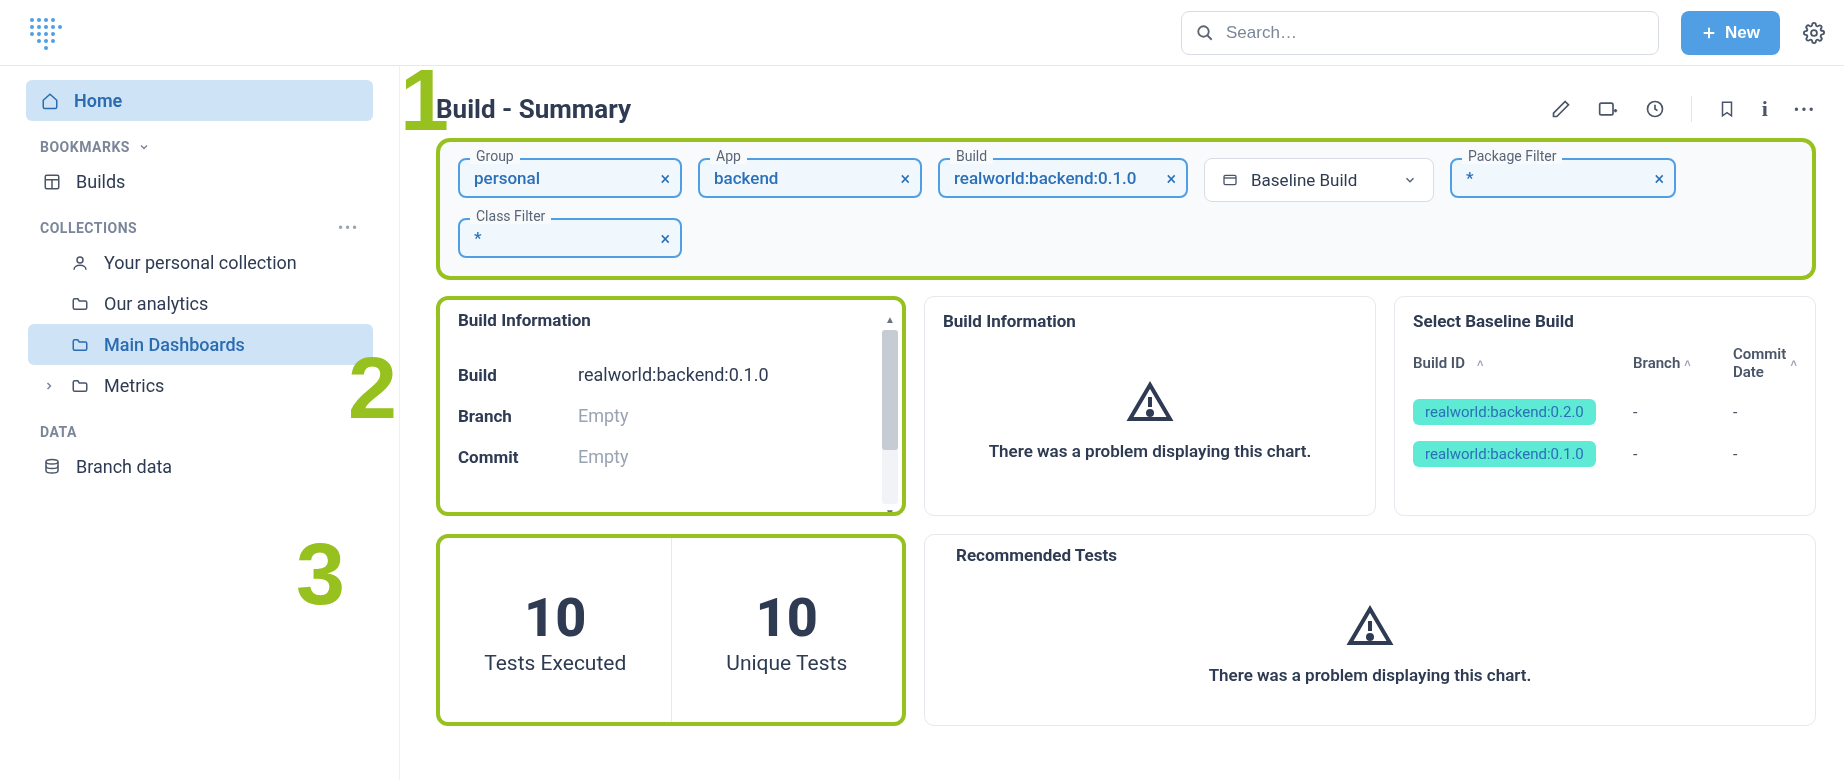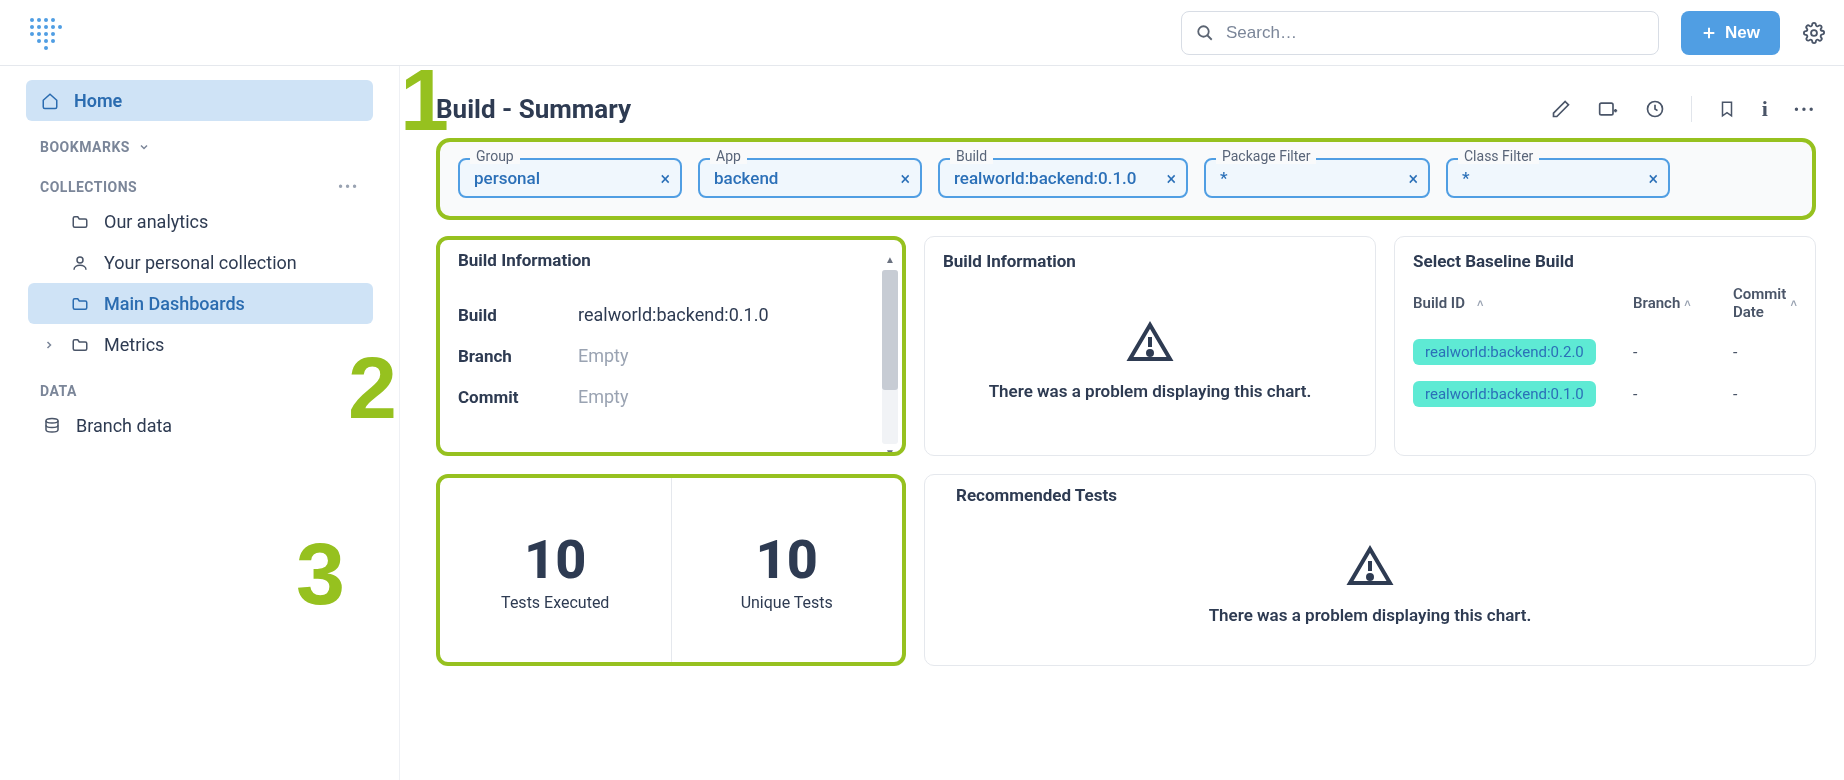--- a/index.html
+++ b/index.html
@@ -85,21 +85,21 @@
 .bl-row { display:flex; align-items:center; padding: 8px 0; font-size:16px; }
 .bl-row .pill { background:#5eead4; color:#2b70b8; padding:4px 12px; border-radius: 6px; font-size:15px; cursor:pointer; }
 .bl-row .dash { color:#4a5568; }
 
 
 .stats-row { display:flex; gap:18px; margin-top:18px; }
 .stats-hl { border:4px solid #96c11f; border-radius:12px; display:flex; width:470px; height:192px; overflow:hidden; }
 .stat-box { flex:1; display:flex; flex-direction:column; align-items:center; justify-content:center; border-right:1px solid #e5e8ed; }
 .stat-box:last-child { border-right:none; }
 .stat-num { font-size:54px; font-weight:800; color:#2e3b52; }
-.stat-lbl { font-size:16px; color:#2e3b52; margin-top:2px; }
+.stat-lbl { font-size:21px; color:#2e3b52; margin-top:2px; }
 
 .rec-card { flex:1; padding: 10px 31px; border:1px solid #e5e8ed; border-radius:10px; height:192px; display:flex; flex-direction:column; }
 
 svg { display:block; }
 </style>
 </head>
 <body>
 
 <div class="topbar">
   <div class="logo">
@@ -165,44 +165,56 @@
   </div>
 
   <div class="side-section">
     <span>BOOKMARKS</span>
     <span>
         <svg width="12" height="12" viewBox="0 0 24 24" fill="none" stroke="#7b8699" stroke-width="3">
           <polyline points="6 9 12 15 18 9"></polyline>
         </svg>
       </span>
   </div>
+  <div class="side-sub">
+    <div class="side-item">
+      <span class="icn">
+          <svg width="18" height="18" viewBox="0 0 24 24" fill="none" stroke="#4a5568" stroke-width="2">
+            <rect x="3" y="3" width="18" height="18" rx="2"></rect>
+            <line x1="3" y1="9" x2="21" y2="9"></line>
+            <line x1="12" y1="9" x2="12" y2="21"></line>
+          </svg>
+        </span>
+      <span>Builds</span>
+    </div>
+  </div>
 
   <div class="side-section">
     <span>COLLECTIONS</span>
     <span class="dots">•••</span>
   </div>
   <div class="side-sub">
     <div class="side-item">
       <span class="caret-left"></span>
       <span class="icn">
           <svg width="18" height="18" viewBox="0 0 24 24" fill="none" stroke="#4a5568" stroke-width="2">
-            <path d="M3 7a2 2 0 0 1 2-2h4l2 3h8a2 2 0 0 1 2 2v7a2 2 0 0 1-2 2H5a2 2 0 0 1-2-2z"></path>
-          </svg>
-        </span>
-      <span>Our analytics</span>
+            <circle cx="12" cy="8" r="4"></circle>
+            <path d="M4 21c0-4 4-6 8-6s8 2 8 6"></path>
+          </svg>
+        </span>
+      <span>Your personal collection</span>
     </div>
     <div class="side-item">
       <span class="caret-left"></span>
       <span class="icn">
           <svg width="18" height="18" viewBox="0 0 24 24" fill="none" stroke="#4a5568" stroke-width="2">
-            <circle cx="12" cy="8" r="4"></circle>
-            <path d="M4 21c0-4 4-6 8-6s8 2 8 6"></path>
-          </svg>
-        </span>
-      <span>Your personal collection</span>
+            <path d="M3 7a2 2 0 0 1 2-2h4l2 3h8a2 2 0 0 1 2 2v7a2 2 0 0 1-2 2H5a2 2 0 0 1-2-2z"></path>
+          </svg>
+        </span>
+      <span>Our analytics</span>
     </div>
     <div class="side-item active" style="font-weight:500">
       <span class="caret-left"></span>
       <span class="icn">
           <svg width="18" height="18" viewBox="0 0 24 24" fill="none" stroke="#2b6cb0" stroke-width="2">
             <path d="M3 7a2 2 0 0 1 2-2h4l2 3h8a2 2 0 0 1 2 2v7a2 2 0 0 1-2 2H5a2 2 0 0 1-2-2z"></path>
           </svg>
         </span>
       <span>Main Dashboards</span>
     </div>
@@ -295,20 +307,34 @@
     </div>
     <div class="filter-chip">
       <span class="lbl">App</span>
       <span class="val">backend</span>
       <span class="clear">×</span>
     </div>
     <div class="filter-chip wide" style="min-width:250px">
       <span class="lbl">Build</span>
       <span class="val">realworld:backend:0.1.0</span>
       <span class="clear">×</span>
+    </div>
+    <div class="baseline-dd">
+      <span>
+          <svg width="18" height="16" viewBox="0 0 24 24" fill="none" stroke="#4a5568" stroke-width="2">
+            <rect x="3" y="5" width="18" height="14" rx="2"></rect>
+            <polyline points="3 9 21 9"></polyline>
+          </svg>
+        </span>
+      <span>Baseline Build</span>
+      <span class="chev">
+          <svg width="14" height="14" viewBox="0 0 24 24" fill="none" stroke="#596579" stroke-width="2.5">
+            <polyline points="6 9 12 15 18 9"></polyline>
+          </svg>
+        </span>
     </div>
     <div class="filter-chip" style="min-width:226px">
       <span class="lbl">Package Filter</span>
       <span class="val">*</span>
       <span class="clear">×</span>
     </div>
     <div class="filter-chip" style="min-width:224px">
       <span class="lbl">Class Filter</span>
       <span class="val">*</span>
       <span class="clear">×</span>

